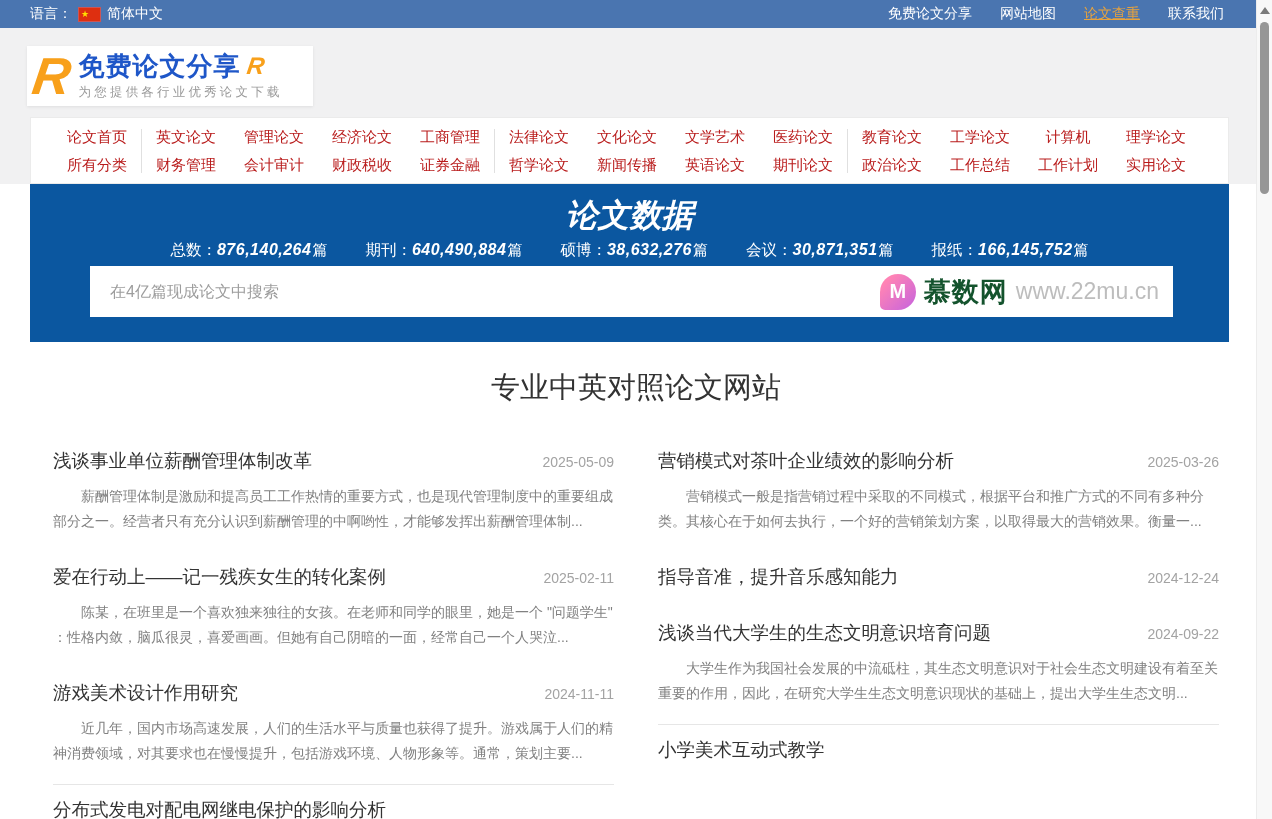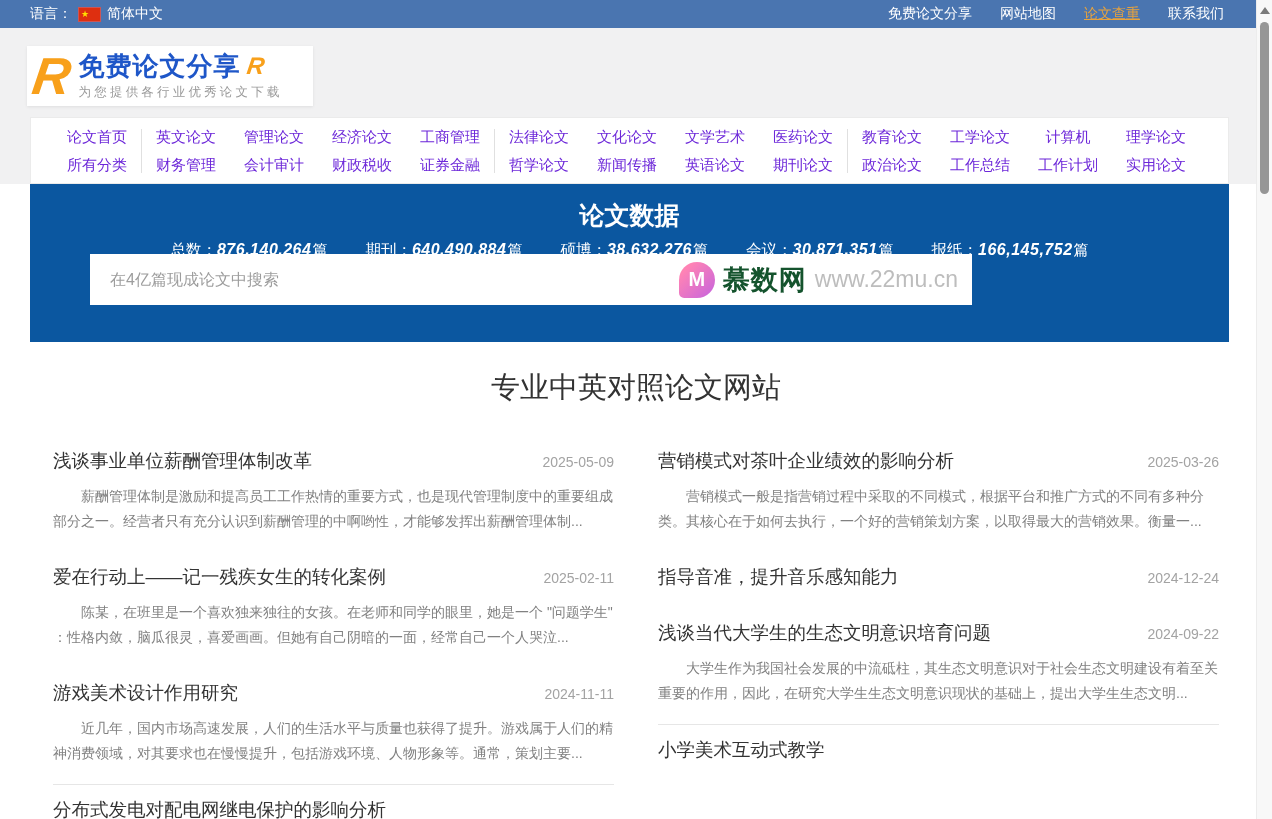--- a/index.html
+++ b/index.html
@@ -30,33 +30,33 @@
   .logo-mark-sm { color:#f8a01b; font-weight:bold; font-style:italic; font-size:24px; line-height:24px;
                   transform:skewX(-8deg); }
   .logo-sub { color:#9a9a9a; font-size:12.5px; letter-spacing:3.2px; margin-top:4px; }
 
   
   .nav-card { position:absolute; left:30px; bottom:0; width:1199px; height:67px; background:#fff;
               border:1px solid #ebebeb; display:flex; align-items:center;
               justify-content:space-between; padding:0 28px 0 22px; }
   .nav-group { display:flex; }
   .nav-col { width:88px; display:flex; flex-direction:column; align-items:center; justify-content:center; }
-  .nav-link { color:#6d28d9; font-size:15px; line-height:28px; text-decoration:none; cursor:pointer; white-space:nowrap; }
+  .nav-link { color:#b91c1c; font-size:15px; line-height:28px; text-decoration:none; cursor:pointer; white-space:nowrap; }
   .nav-divider { width:1px; height:44px; background:#e0e0e0; align-self:center; }
 
   
   .hero { margin-left:30px; width:1199px; height:158px; background:#0b57a0; position:relative;
           padding-top:14px; }
-  .hero-title { color:#fff; text-align:center; font-size:25px; font-weight:bold; line-height:34px; }
+  .hero-title { color:#fff; text-align:center; font-size:32px; font-weight:bold; line-height:34px;font-style:italic; }
   .hero-stats { display:flex; justify-content:center; gap:38px; margin-top:8px; color:#fff; font-size:16px;align-items:flex-end; }
   .stat { display:flex; align-items:baseline; }
   .stat .s-label { font-size:15.5px; }
   .stat .s-value { font-style:italic; font-weight:bold; font-size:16px; letter-spacing:.5px; }
   .stat .s-unit { font-size:15px; margin-left:1px; }
-  .searchbar { position:absolute; left:60px; top:70px; width:882px; height:51px; background:#fff;
+  .searchbar { position:absolute; left:60px; top:82px; width:1083px; height:51px; background:#fff;
                display:flex; align-items:center; }
   .search-input { flex:1; height:100%; border:none; outline:none; font-size:16px; color:#333;
                   padding-left:20px; font-family:inherit; background:transparent; }
   .search-input::placeholder { color:#9d9d9d; }
   .watermark { display:flex; align-items:center; gap:8px; margin-right:14px; user-select:none; }
   .wm-icon { width:36px; height:36px; border-radius:50% 50% 50% 14%;
              background:linear-gradient(135deg,#ff6ea9 20%,#c84fd0 85%);
              color:#fff; font-weight:bold; font-size:20px; display:flex; align-items:center;
              justify-content:center; opacity:.85; }
   .wm-name { color:#14532d; font-size:27px; font-weight:bold; letter-spacing:1px; }

